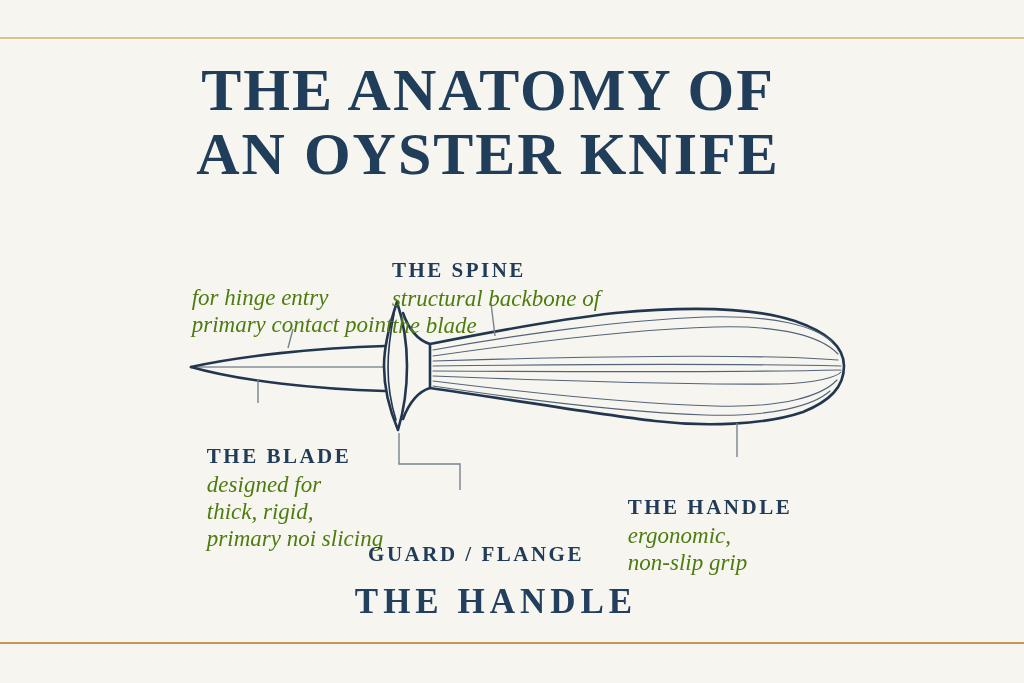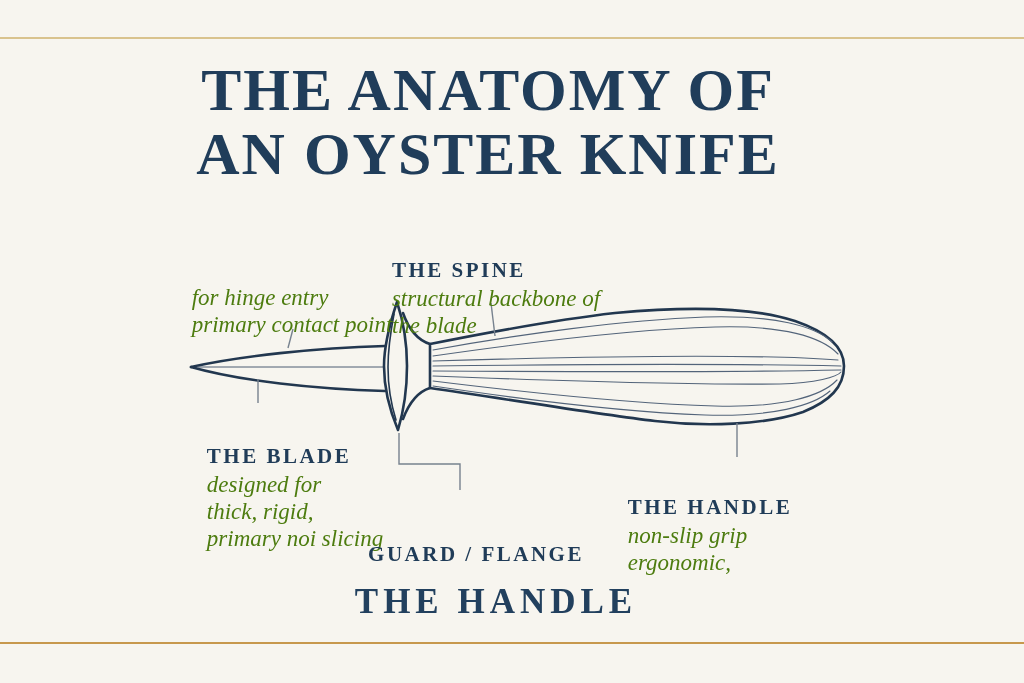--- a/index.html
+++ b/index.html
@@ -96,19 +96,19 @@
     <div class="part-desc">thick, rigid,</div>
     <div class="part-desc">primary noi slicing</div>
   </div>
 
   <div class="part-label" style="left:476px;top:504px">
     <div class="part-name">GUARD / FLANGE</div>
   </div>
 
   <div class="part-label" style="left:710px;top:457px">
     <div class="part-name">THE HANDLE</div>
+    <div class="part-desc">ergonomic,</div>
     <div class="part-desc">non-slip grip</div>
-    <div class="part-desc">ergonomic,</div>
   </div>
 
   <div class="footer-title">THE HANDLE</div>
 
 </div>
 
 </body></html>

